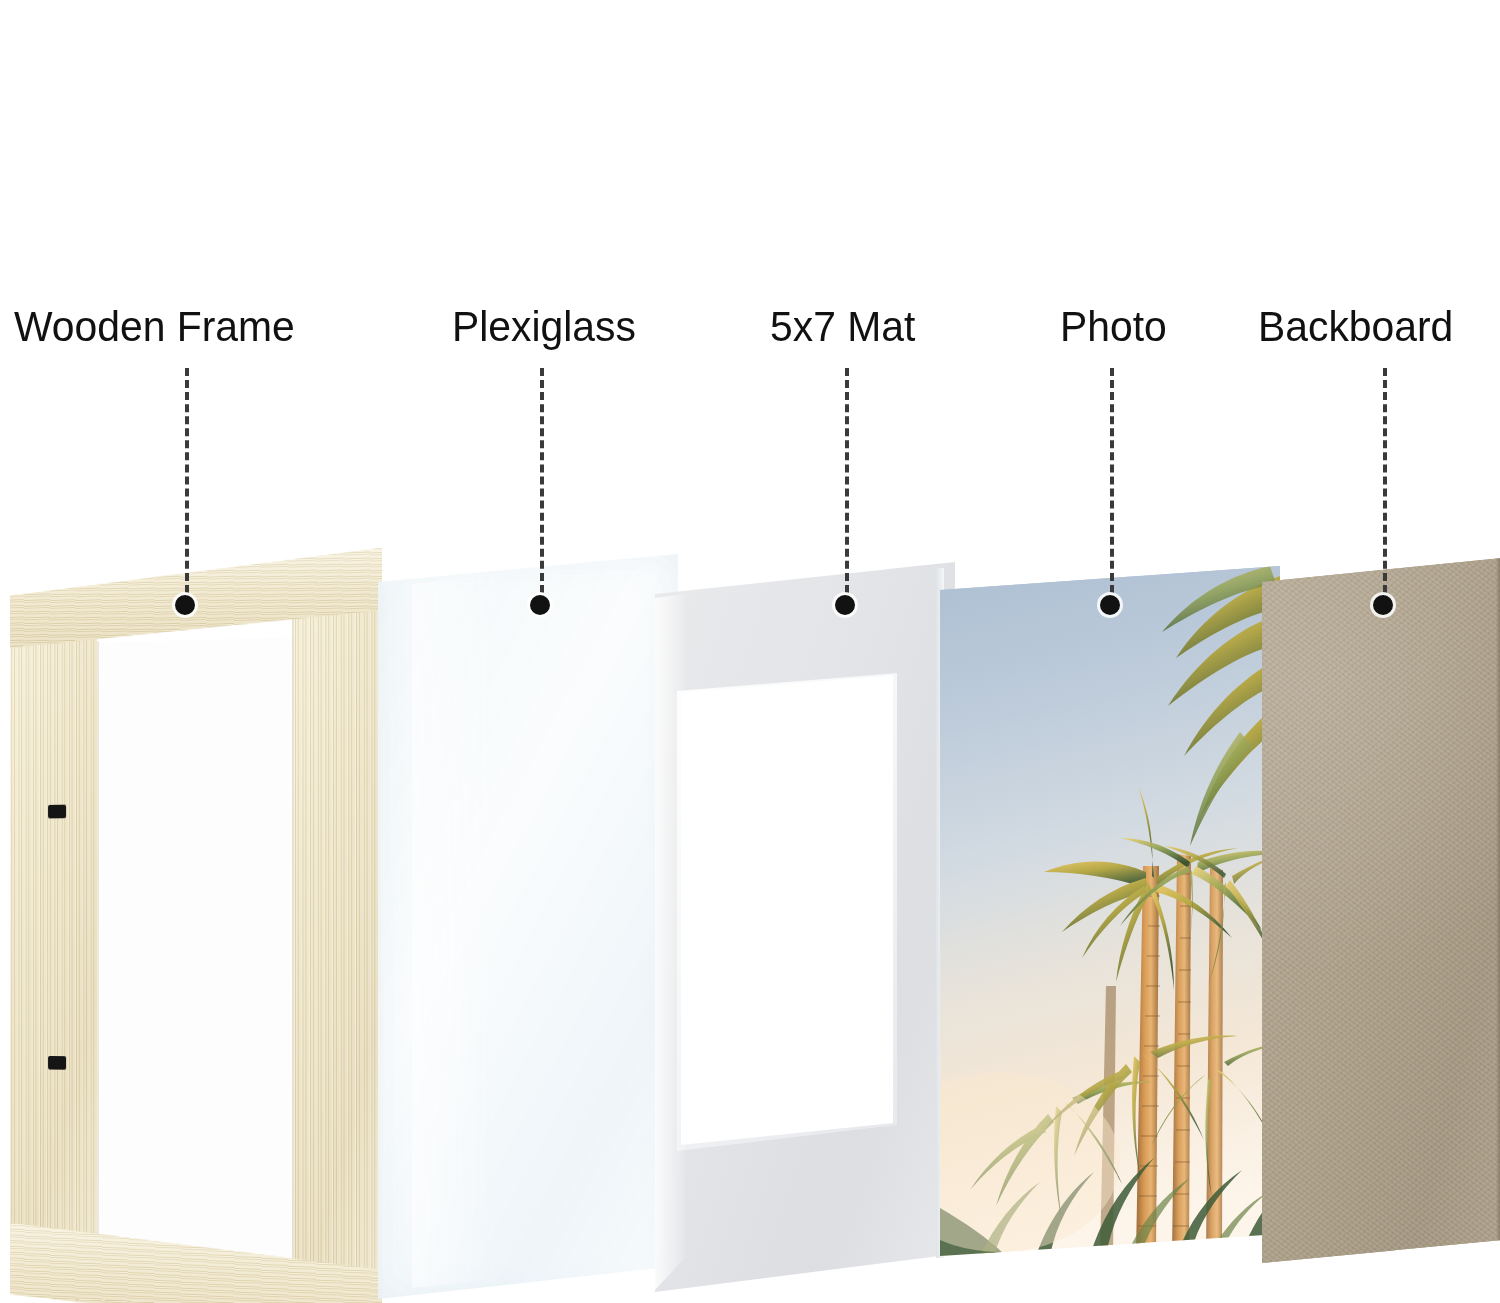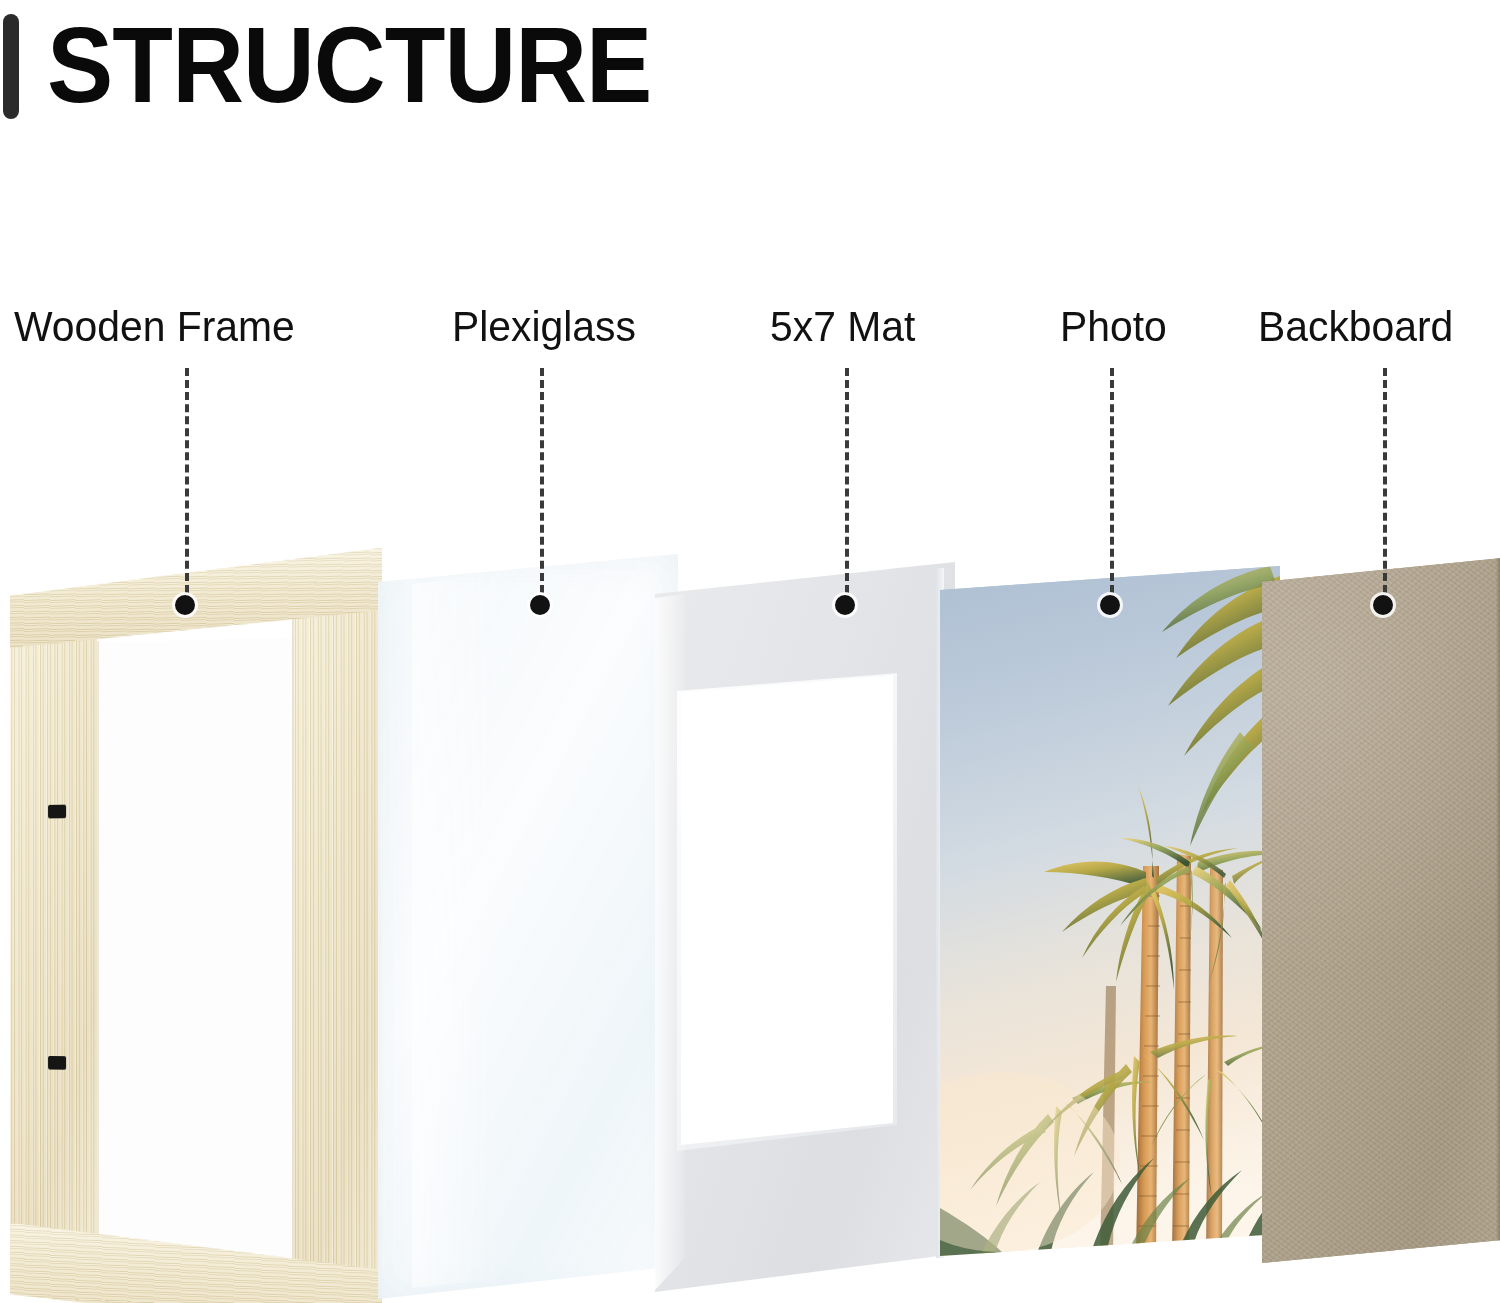--- a/index.html
+++ b/index.html
@@ -287,24 +287,20 @@
     width: 5px;
     height: 100%;
     background: linear-gradient(90deg, rgba(125,112,90,0.0), rgba(108,96,76,0.65));
   }
 </style>
 </head>
 <body>
 
 <div id="page">
 
-  <div id="title-block">
-    <div id="title-accent-bar"></div>
-    <div id="page-title">STRUCTURE</div>
-  </div>
 
   <div id="stage">
 
     <div id="wooden-frame">
       <div id="frame-inner-white"></div>
       <div class="frame-bevel" id="frame-bevel-left"></div>
       <div class="frame-bevel" id="frame-bevel-right"></div>
       <div class="wood-surface" id="frame-rail-left"></div>
       <div class="wood-surface" id="frame-rail-right"></div>
       <div class="wood-surface-h" id="frame-rail-top"></div>

